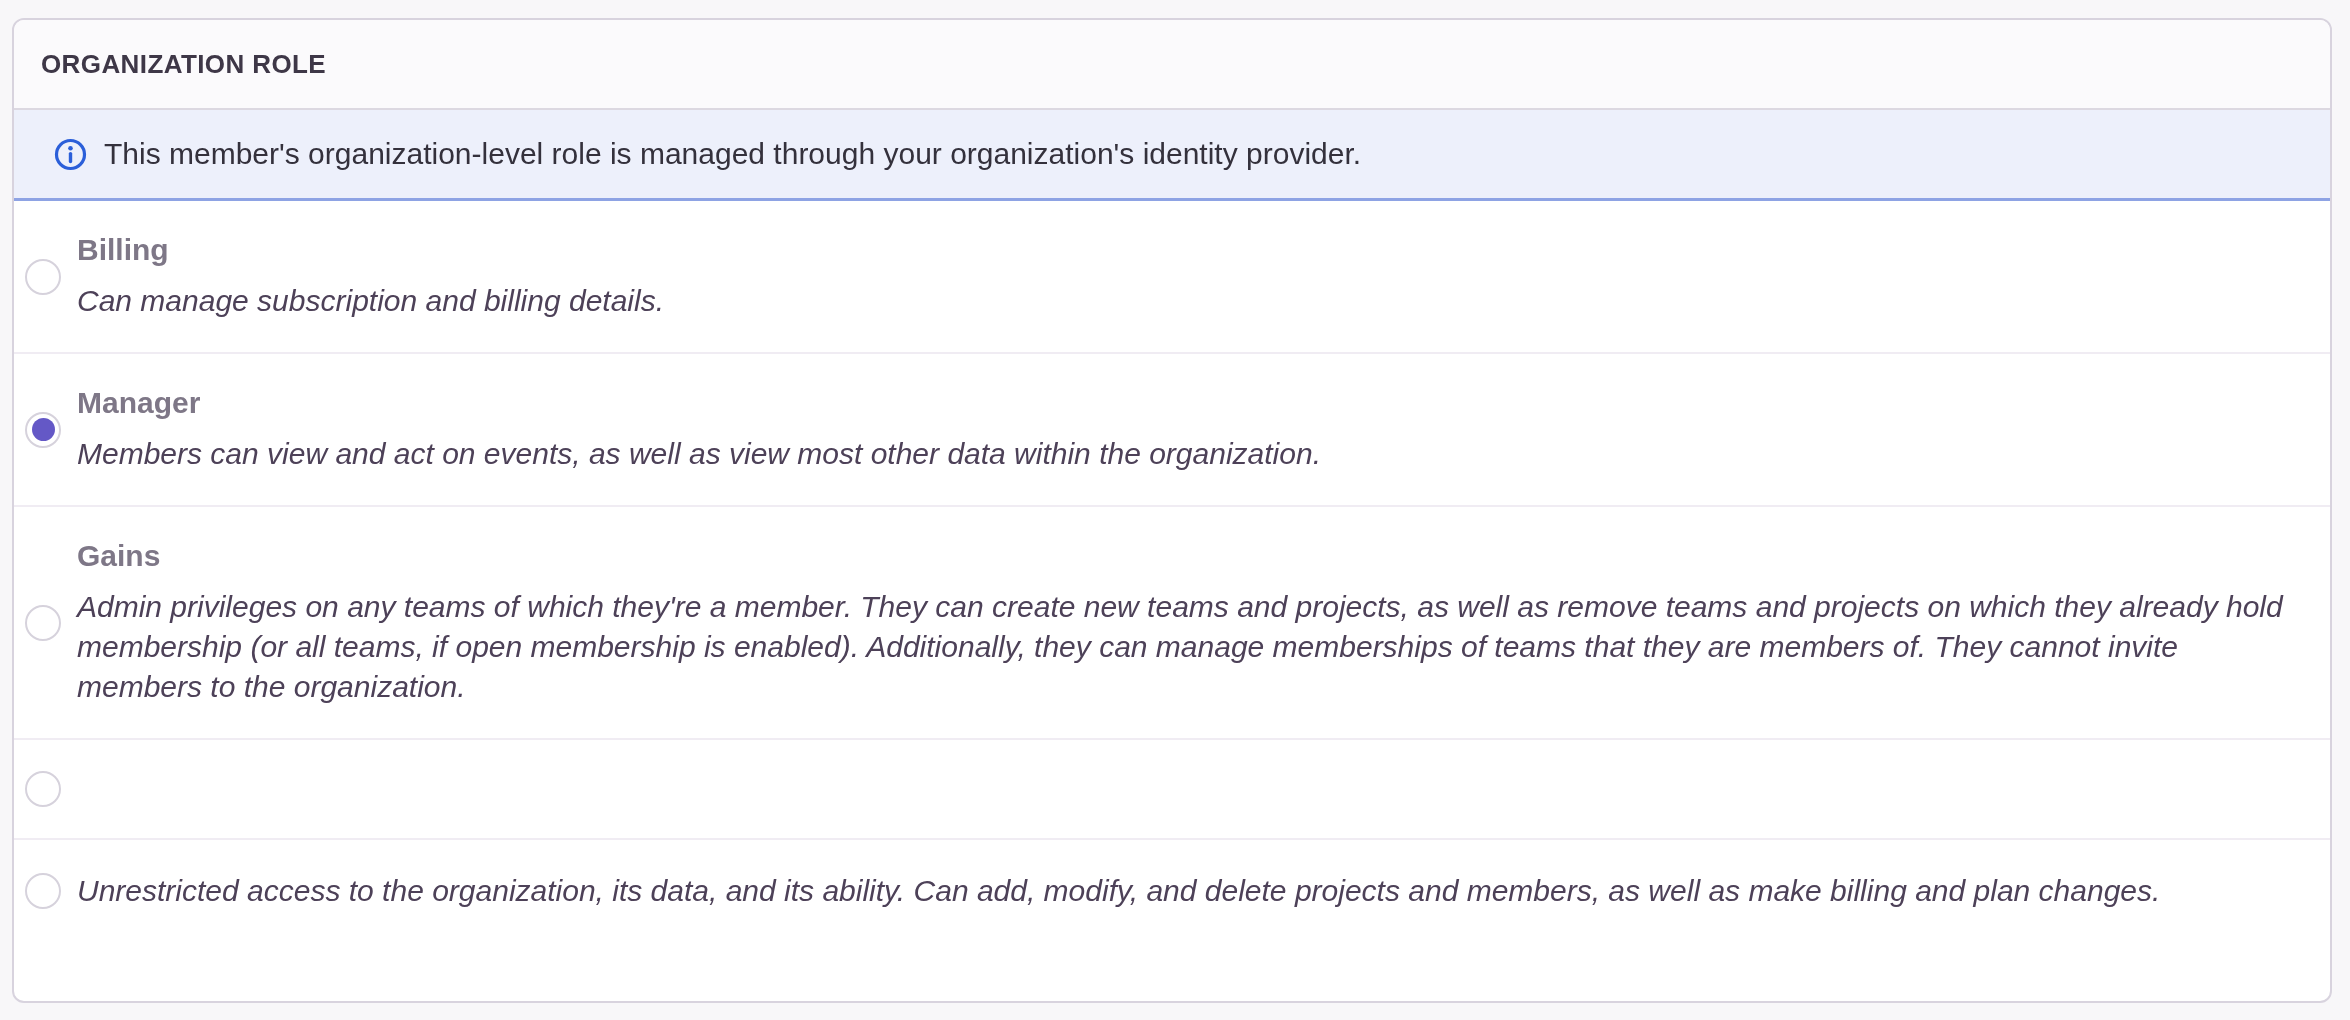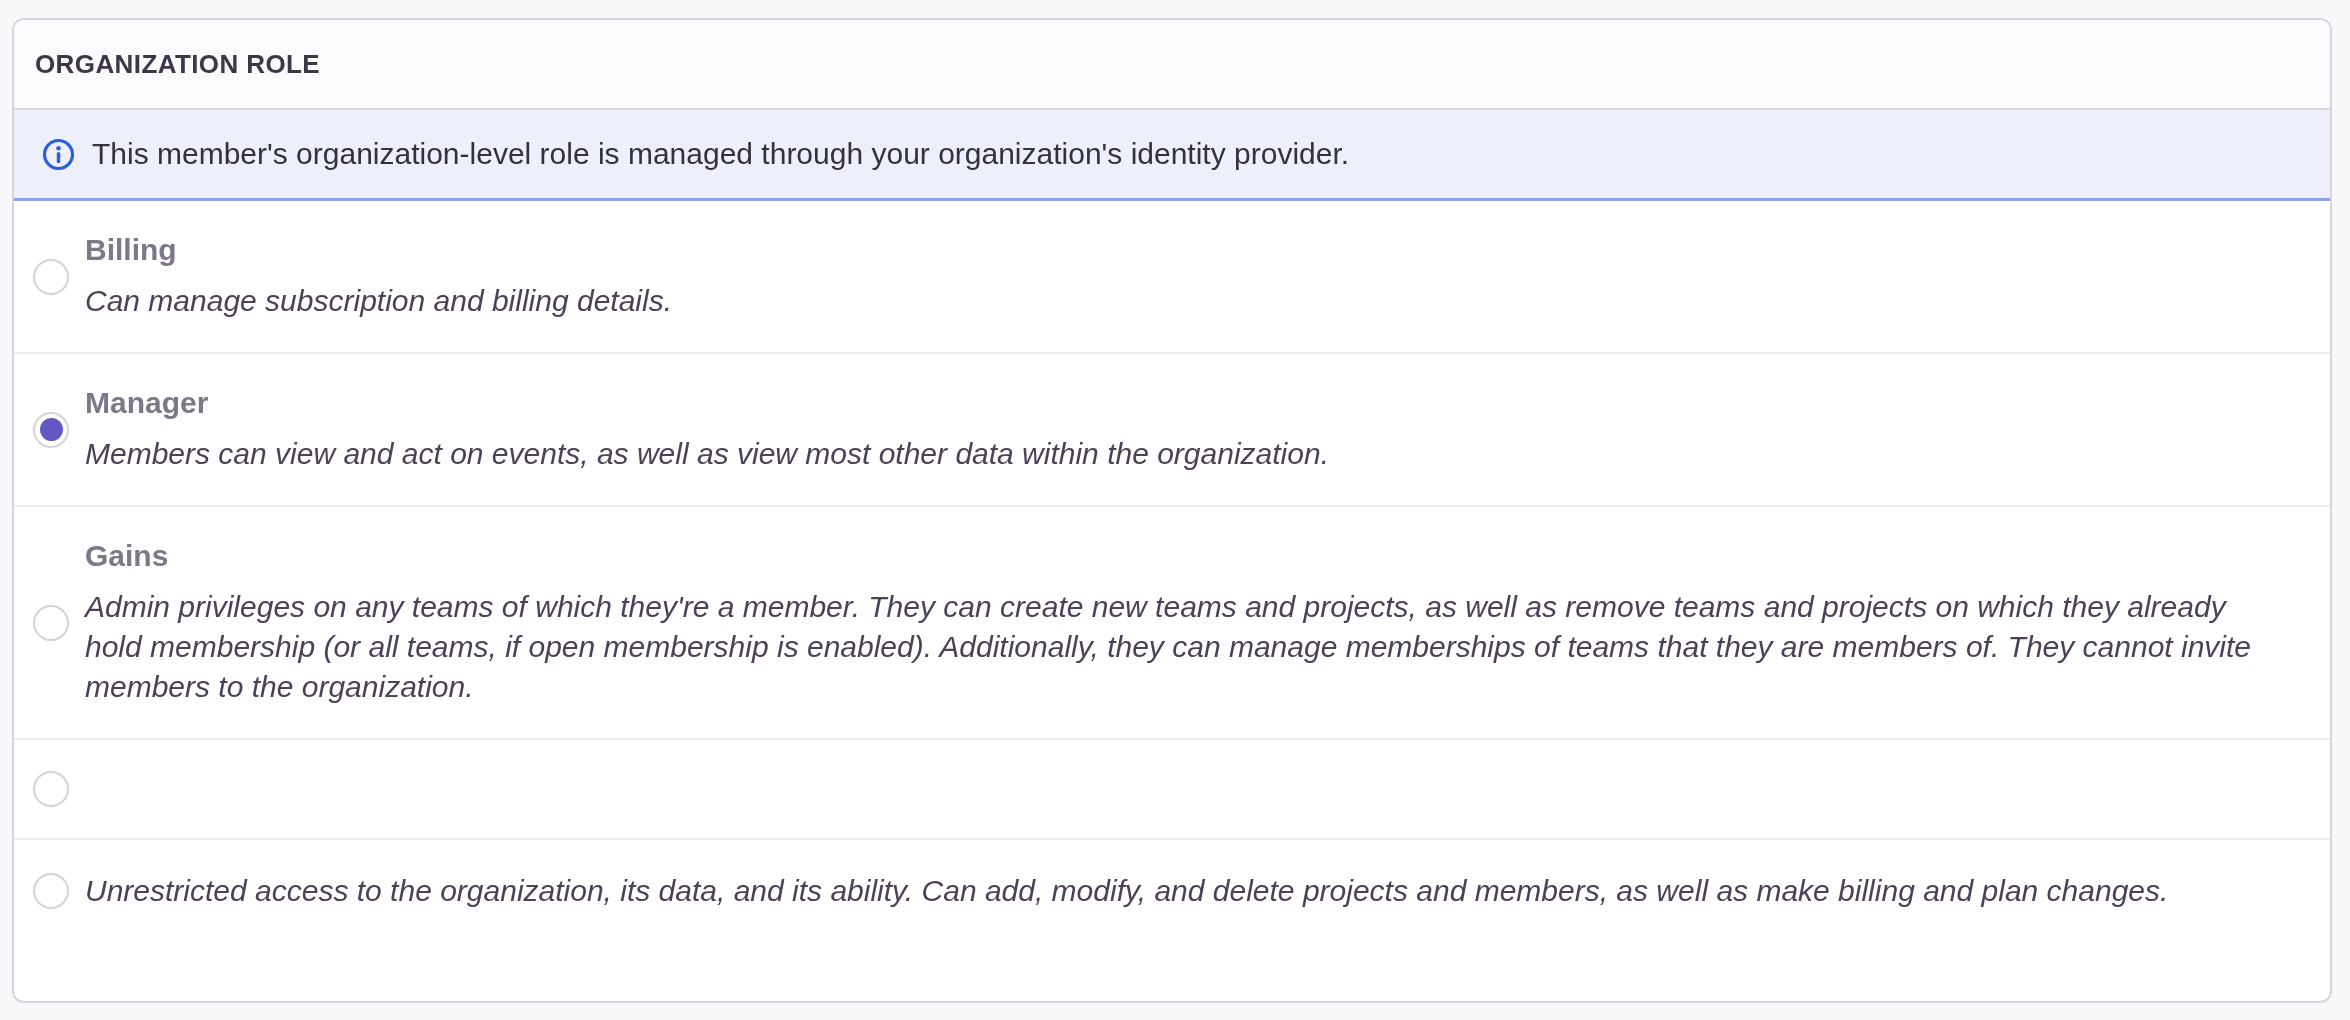--- a/index.html
+++ b/index.html
@@ -17,52 +17,52 @@
     border: 2px solid #d8d3de;
     border-radius: 12px;
     overflow: hidden;
   }
   .panel-header {
     height: 90px;
     background: #fbfafc;
     border-bottom: 2px solid #dcd8e1;
     display: flex;
     align-items: center;
-    padding-left: 21px;
+    padding-left: 27px;
   }
   .panel-header h1 {
     font-size: 26px;
     font-weight: 700;
     letter-spacing: 0.4px;
     color: #3e3747;
     text-transform: uppercase;
   }
   .alert-banner {
     height: 91px;
     background: #edf0fb;
     border-bottom: 3px solid #8ea3e4;
     display: flex;
     align-items: center;
-    padding-left: 28px;
+    padding-left: 40px;
   }
   .info-icon {
     width: 33px; height: 33px;
     flex: 0 0 auto;
     margin-right: 17px;
     display: block;
   }
   .alert-text {
     font-size: 30px;
     color: #34313c;
   }
   .role-list { background: #fff; }
   .role-row {
     display: flex;
     align-items: center;
-    padding: 31px 40px 31px 19px;
+    padding: 31px 40px 31px 11px;
     background: #fff;
     cursor: pointer;
   }
   .role-row + .role-row { border-top: 2px solid #f0ecf3; }
   .radio {
     width: 36px; height: 36px;
     flex: 0 0 auto;
     border-radius: 50%;
     border: 2px solid #d6d2dc;
     background: #ffffff;

